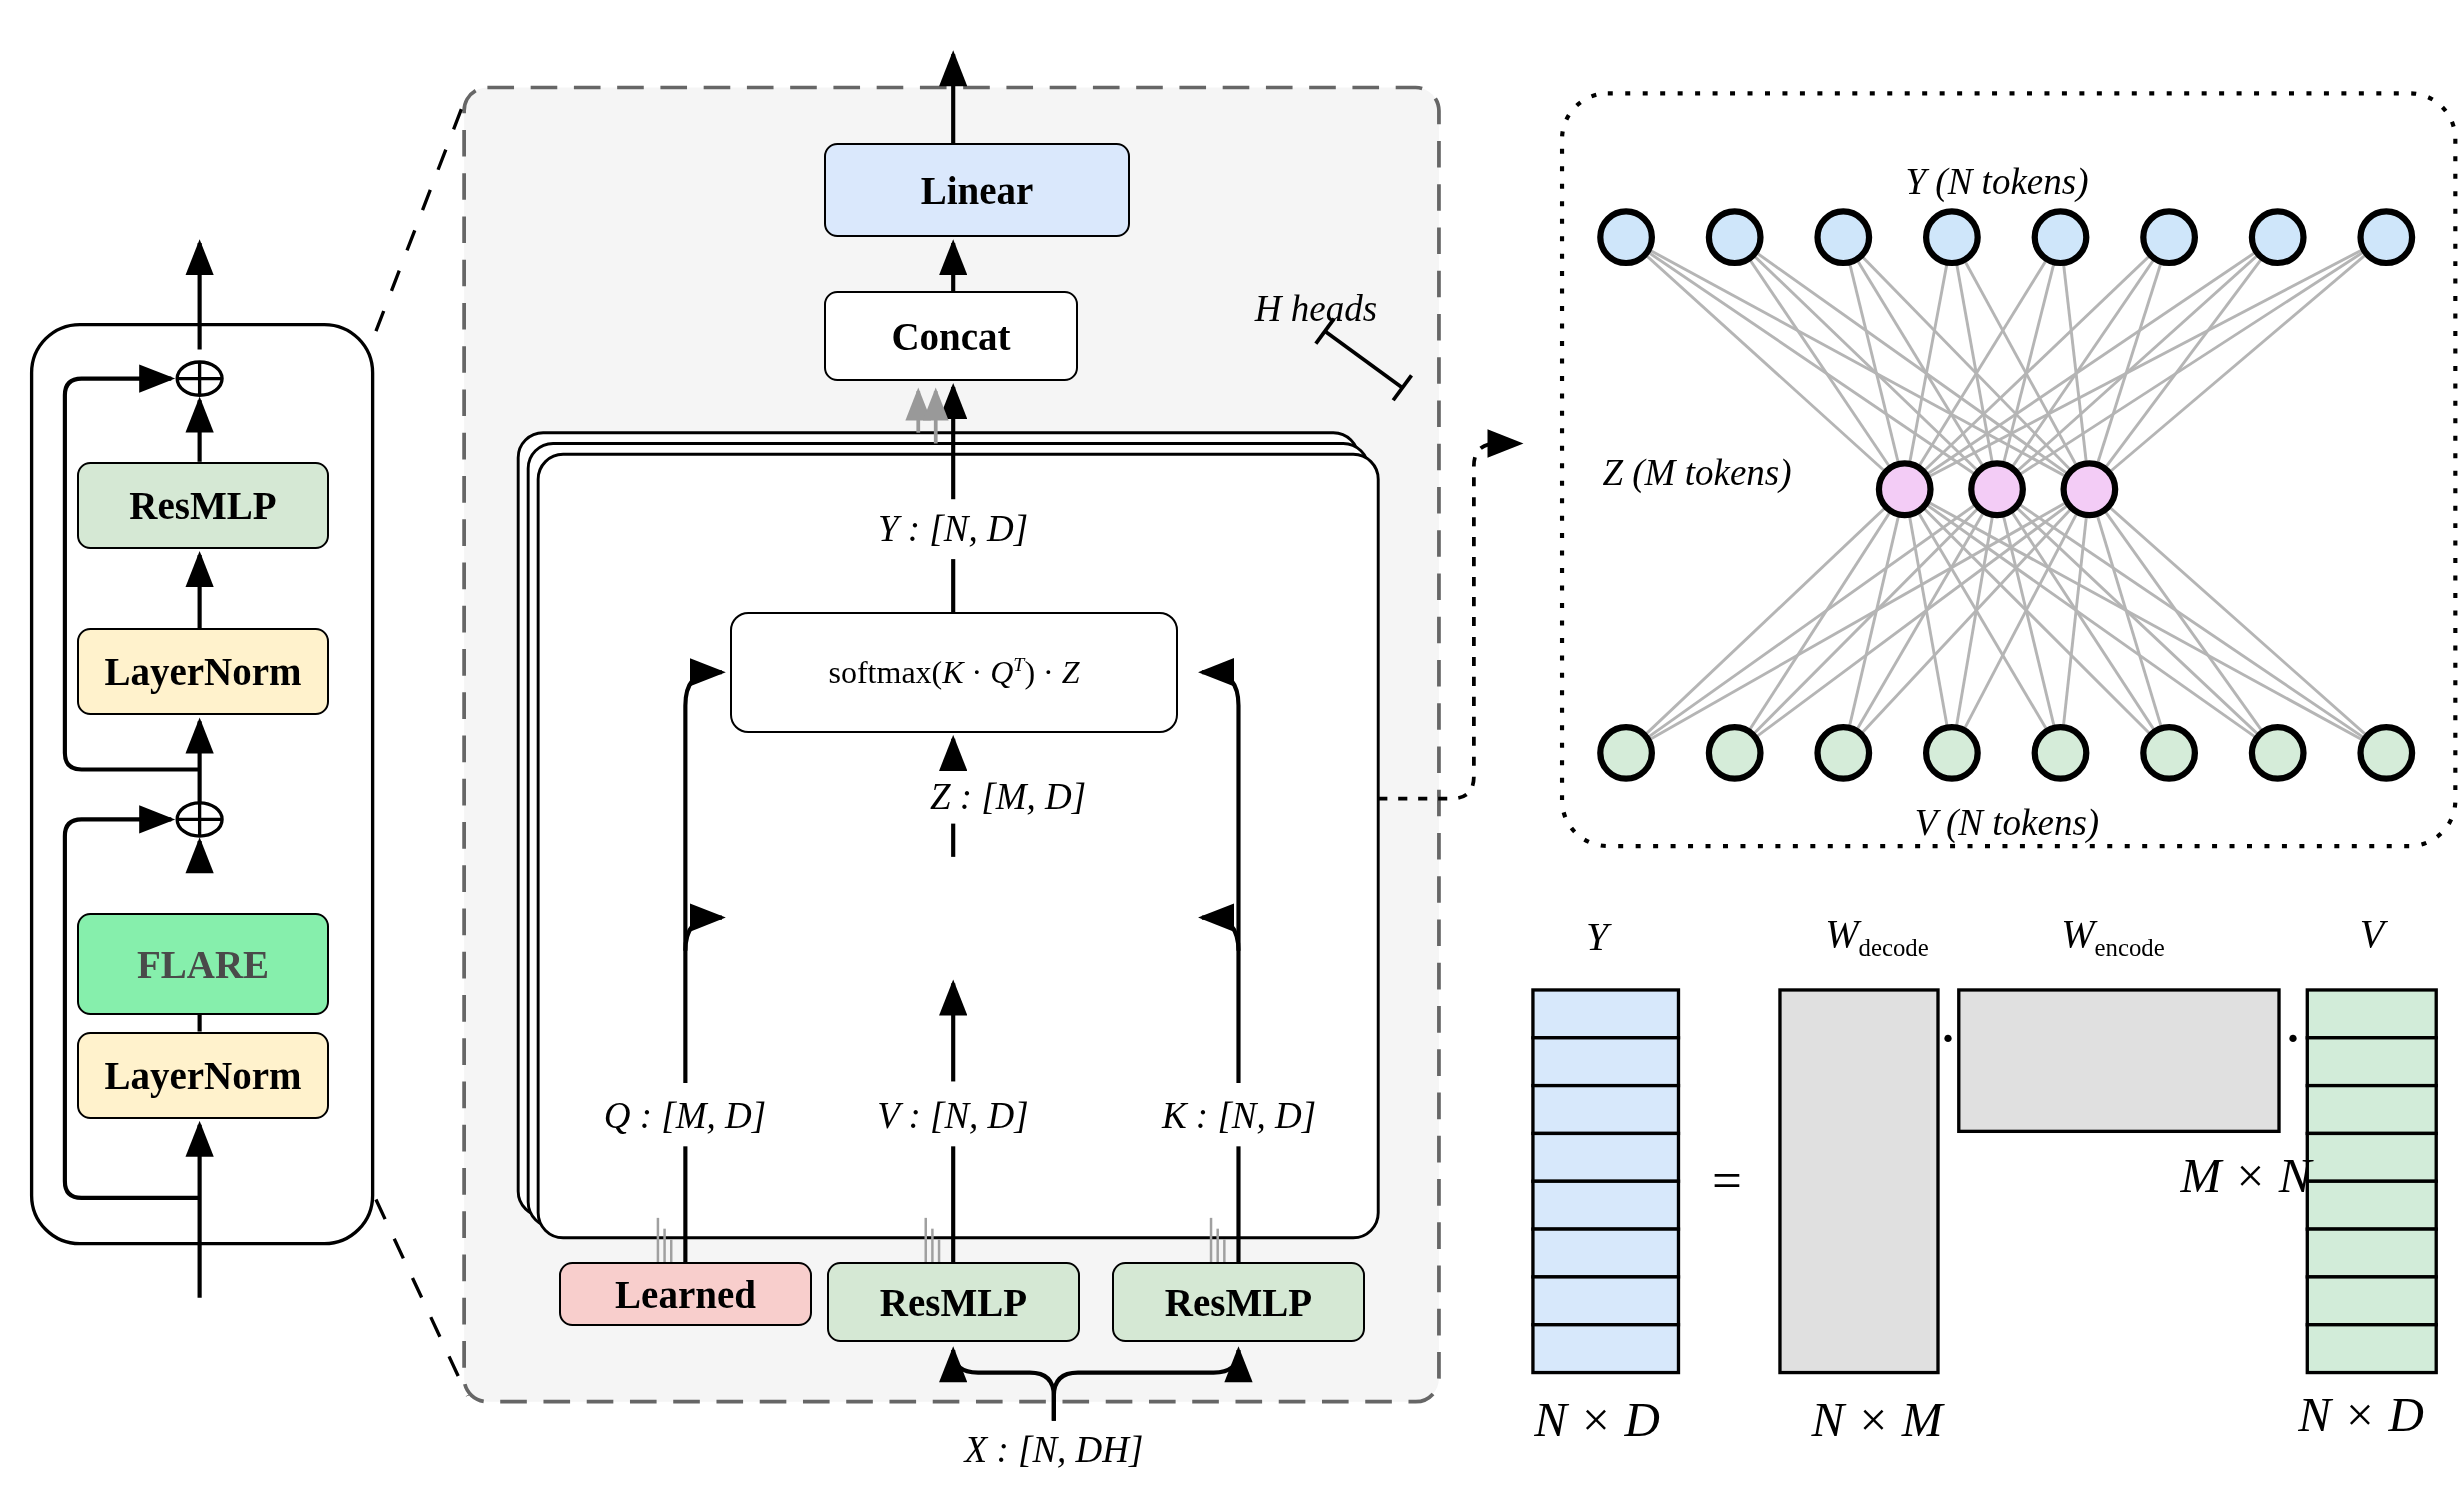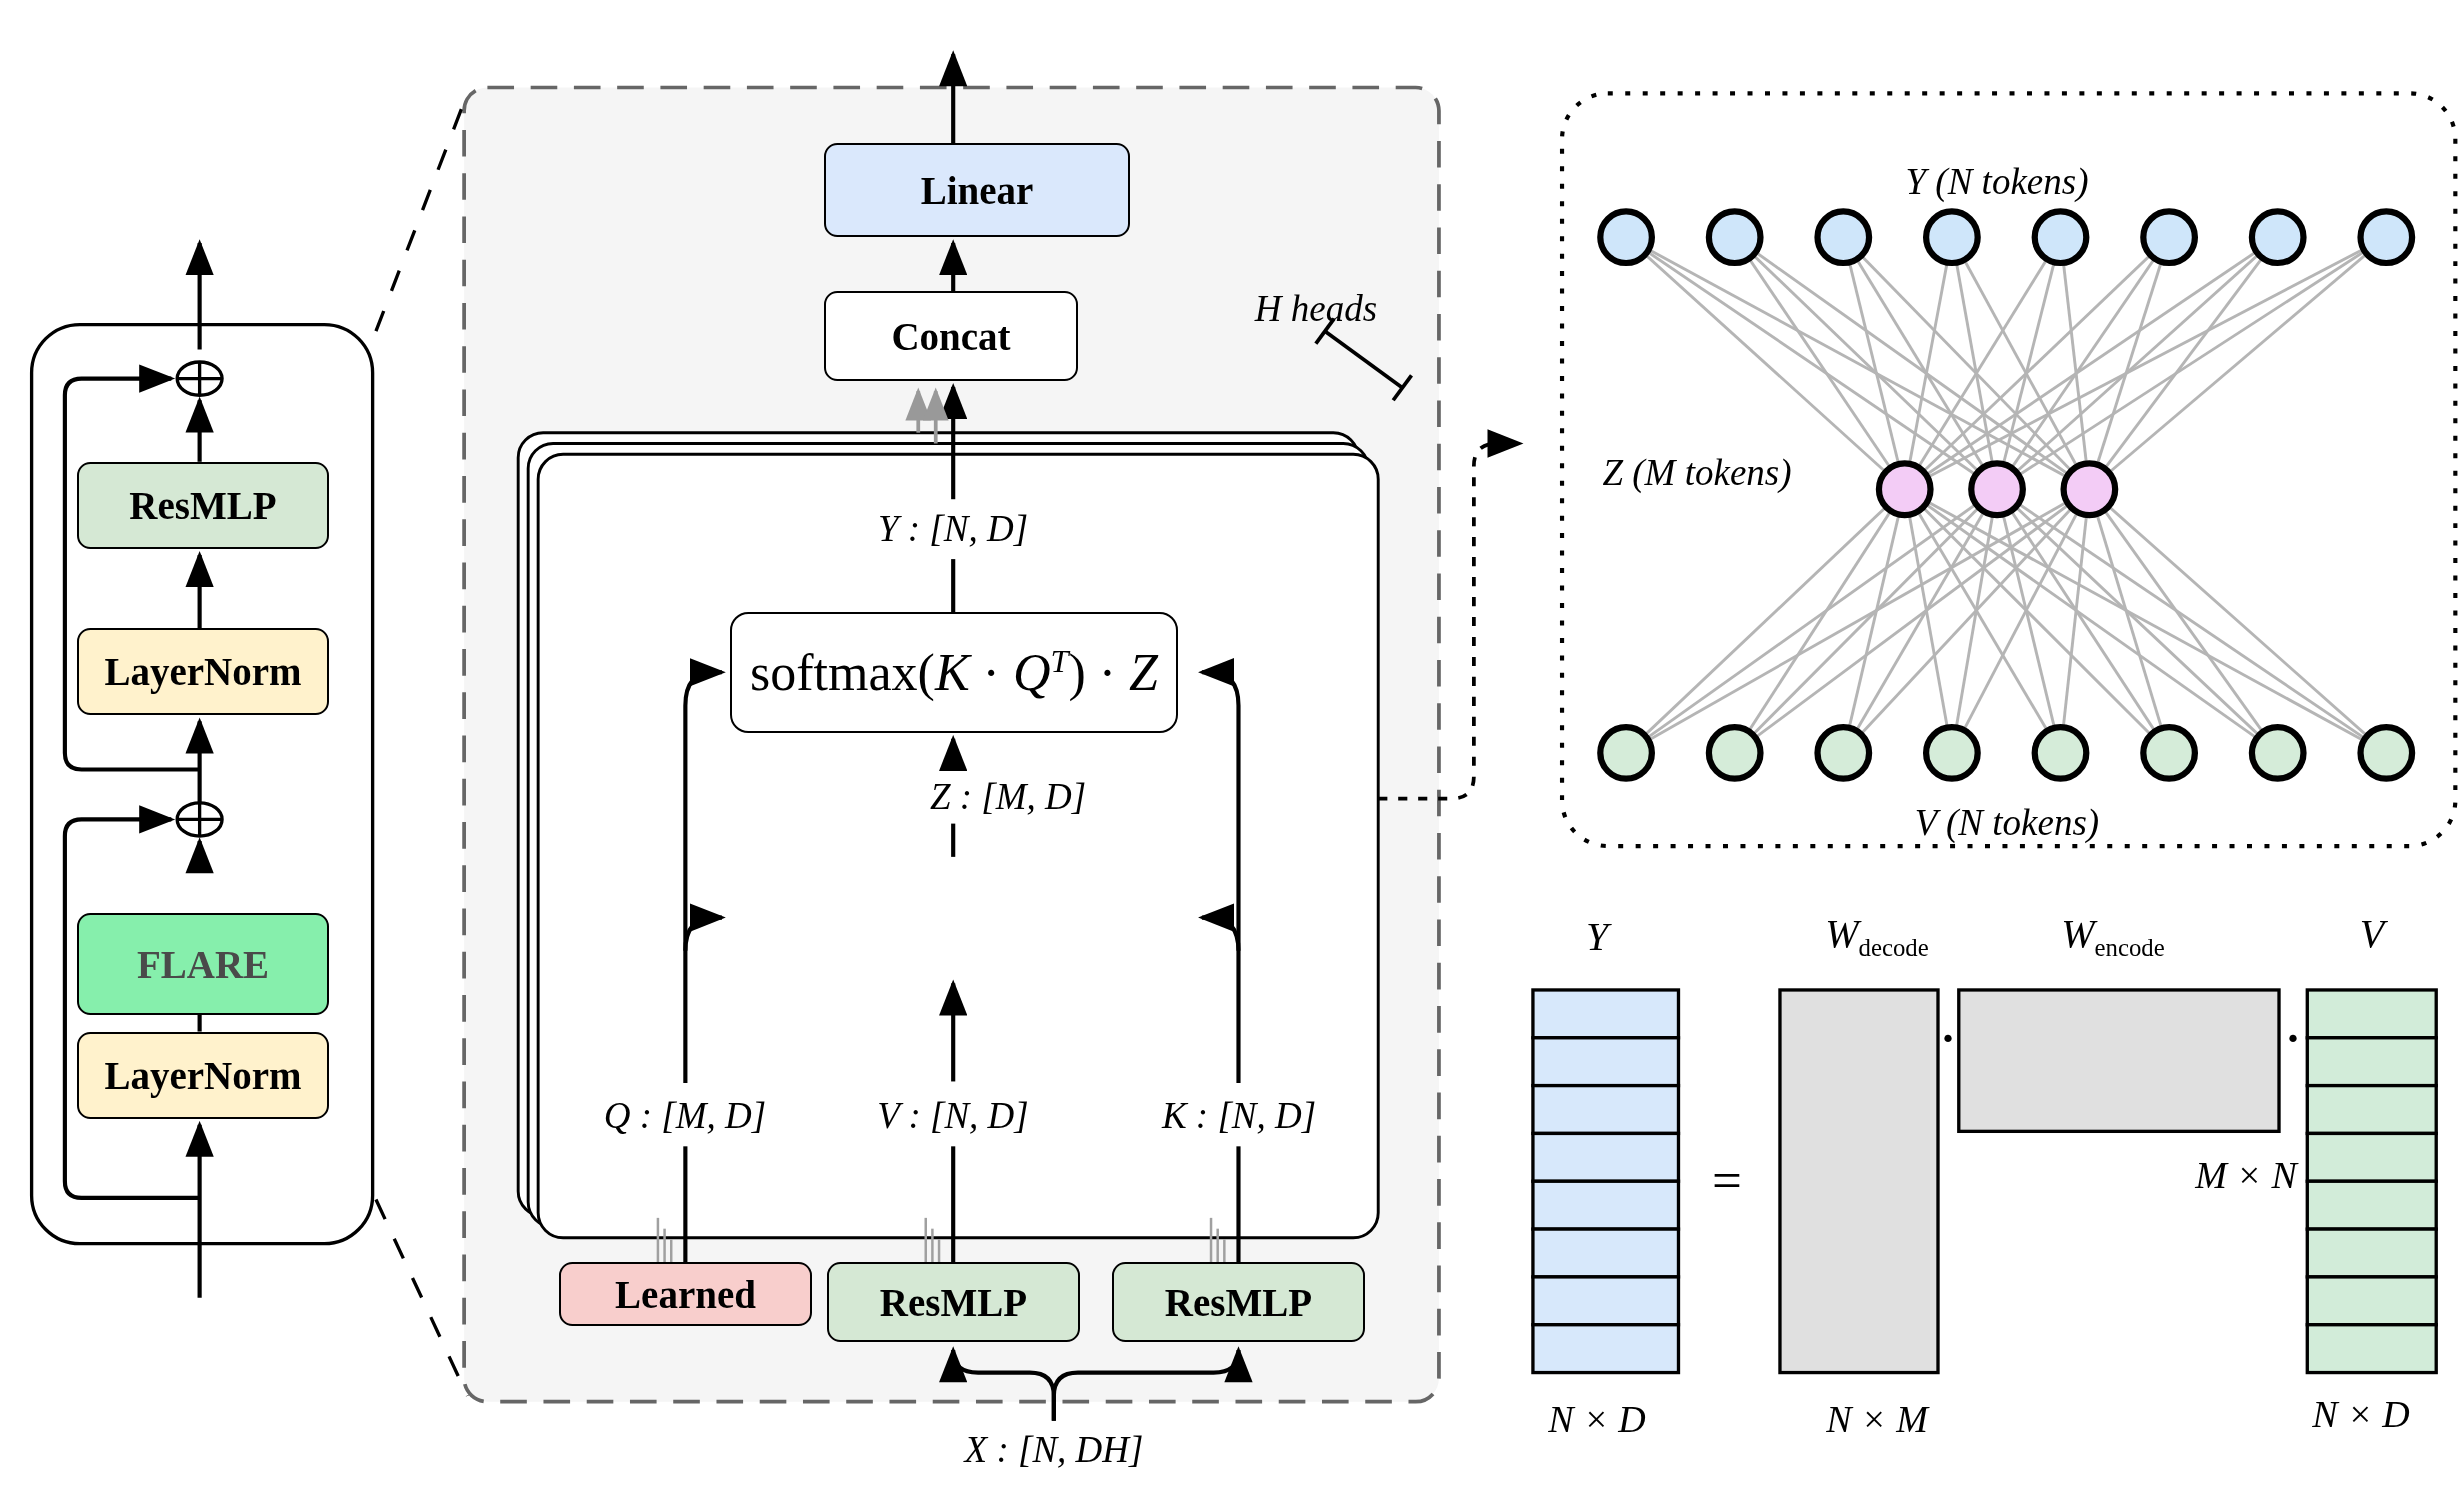--- a/index.html
+++ b/index.html
@@ -2,28 +2,28 @@
 <html style="font-size:13.3px"><head>
 <meta charset="utf-8">
 <style>
   html,body{margin:0;padding:0;background:#ffffff;}
   .canvas{position:relative;width:2462px;height:1495px;background:#ffffff;overflow:hidden;
           font-family:"Liberation Serif","DejaVu Serif",serif;color:#000;}
   .canvas svg{position:absolute;left:0;top:0;}
   .box{position:absolute;display:flex;align-items:center;justify-content:center;
        border:2.9px solid #000;border-radius:13.3px;box-sizing:border-box;
        font-weight:700;font-size:39px;background:#fff;}
-  .formula{font-weight:400;font-size:52px;}
+  .formula{font-weight:400;font-size:32px;}
   .formula i{font-style:italic;}
   .lbl{position:absolute;transform:translate(-50%,-50%);white-space:nowrap;
        font-size:37px;font-style:italic;text-align:center;}
   sup{font-size:62%;line-height:0;}
   sub{font-size:62%;line-height:0;font-style:normal;}
   .mathhead{font-size:40px;}
-  .dims{font-size:38px;}
+  .dims{font-size:49px;}
   .eq{font-size:53px;font-style:normal;}
   .dotop{font-size:45px;font-style:normal;font-weight:700;}
   .graytext{color:#4a4a4a;}
 </style>
 </head>
 <body>
 
 <div class="canvas">
 
 <svg width="2462" height="1495" viewBox="0 0 2960 1797">

